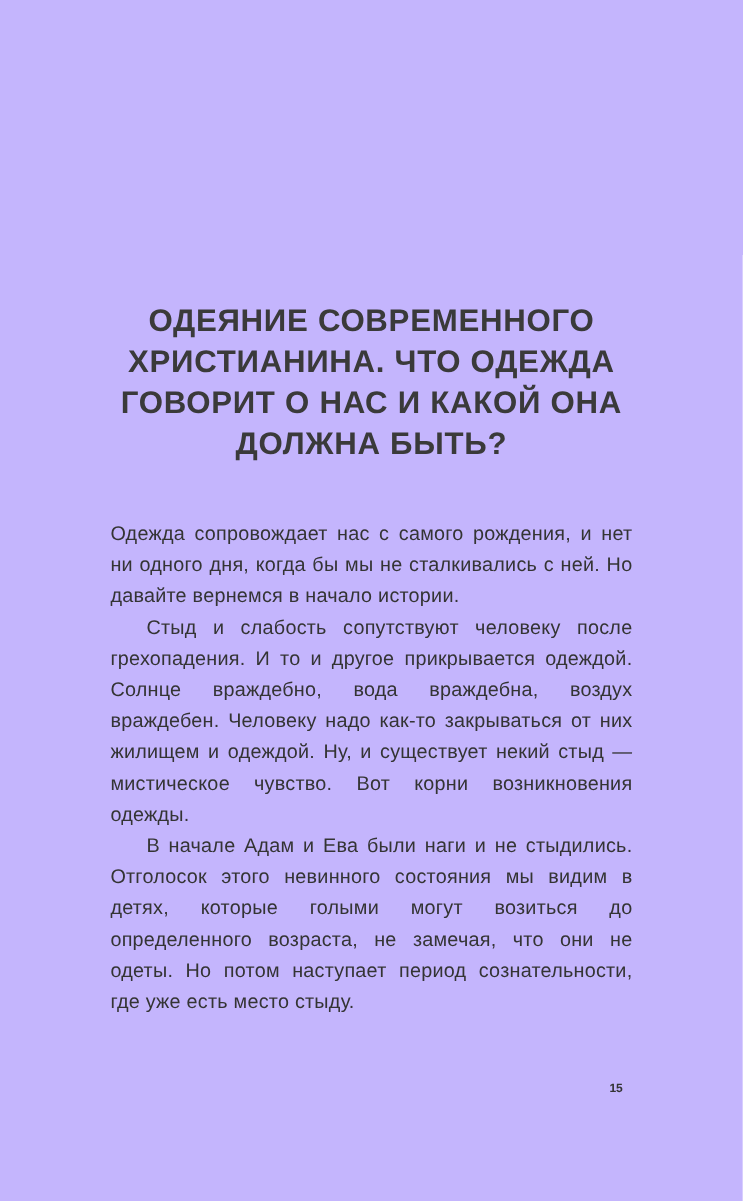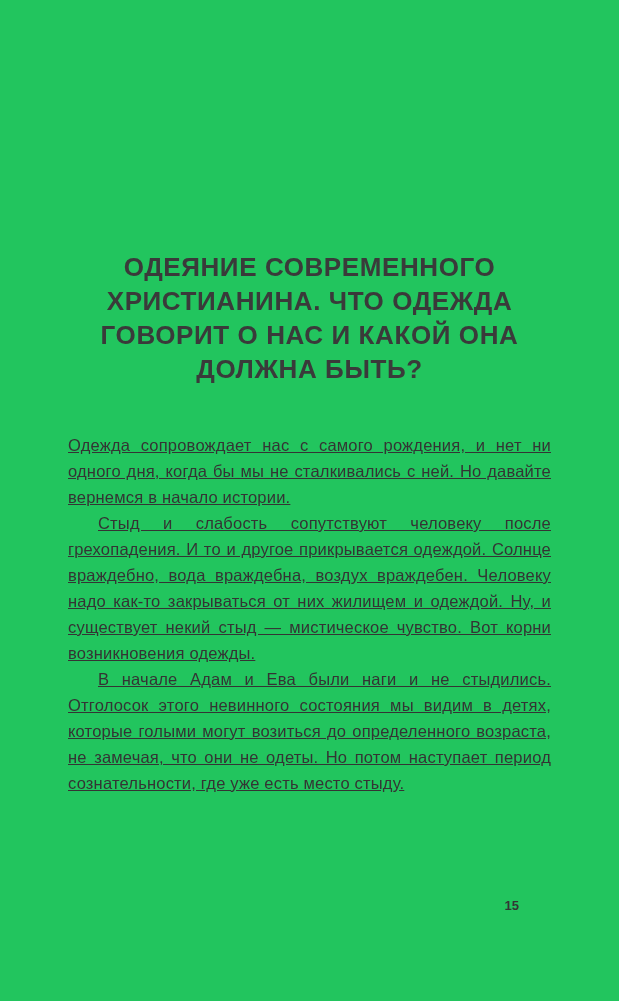--- a/index.html
+++ b/index.html
@@ -5,23 +5,23 @@
     html, body {
       margin: 0;
       padding: 0;
       background: #ffffff;
     }
     .page {
       position: relative;
       width: 619px;
       height: 1001px;
       margin: 0 auto;
-      background: #22c55e;
+      background: #c4b5fd;
       box-sizing: border-box;
-      padding: 0 68px;
+      padding: 0 92px;
       font-family: "Liberation Sans", "DejaVu Sans", sans-serif;
       color: #363636;
       overflow: hidden;
     }
     .chapter-title {
       margin: 250px 0 0 0;
       text-align: center;
       font-size: 26px;
       line-height: 34px;
       font-weight: 700;
@@ -32,30 +32,29 @@
       margin-top: 46px;
       font-size: 16.5px;
       line-height: 26px;
       text-align: justify;
       letter-spacing: 0.2px;
       color: #343434;
     }
     .para {
       margin: 0;
       text-indent: 30px;
-      text-decoration: underline;
     }
     .para.first {
       text-indent: 0;
     }
     .page-number {
       position: absolute;
       bottom: 88px;
       right: 100px;
-      font-size: 13px;
+      font-size: 10px;
       font-weight: 700;
       color: #343434;
     }
   </style>
 </head>
 <body>
 
 <div class="page">
   <h1 class="chapter-title">ОДЕЯНИЕ СОВРЕМЕННОГО ХРИСТИАНИНА. ЧТО ОДЕЖДА ГОВОРИТ О НАС И КАКОЙ ОНА ДОЛЖНА БЫТЬ?</h1>
 

